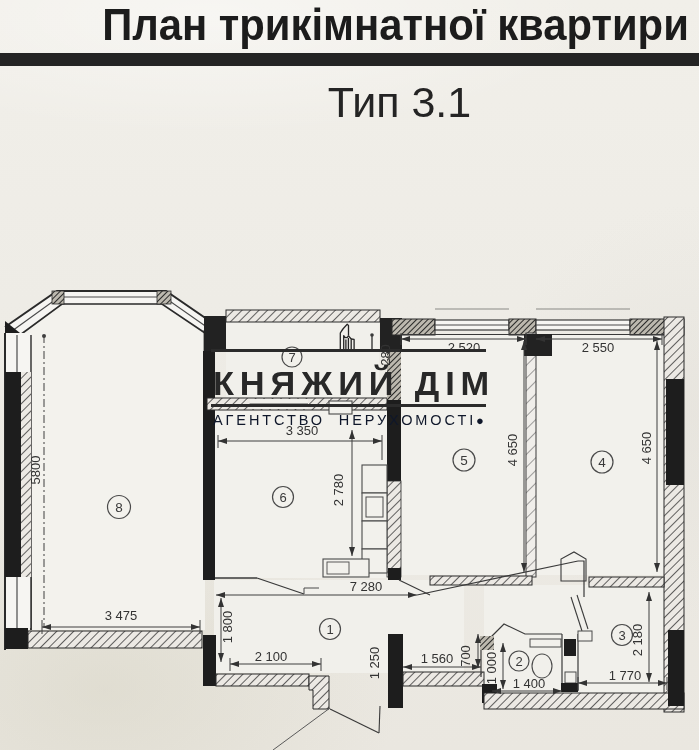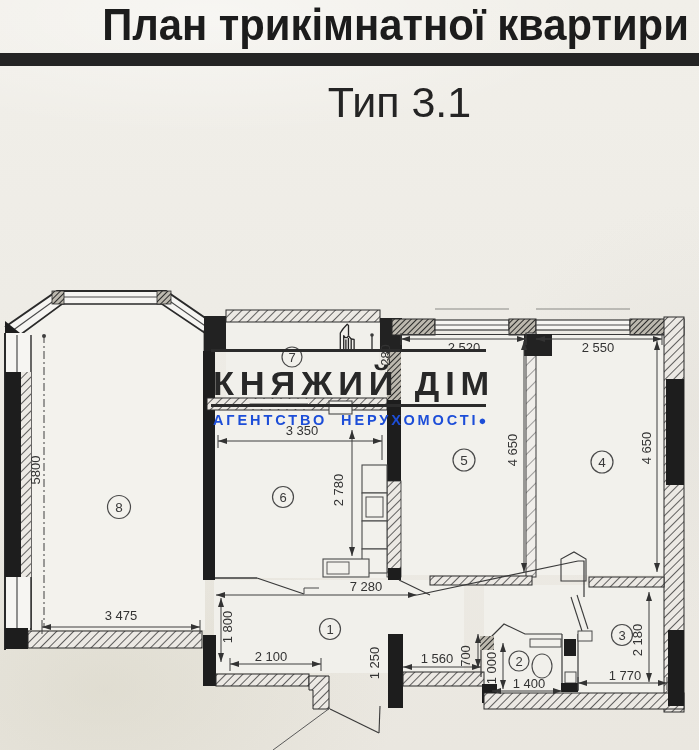--- a/index.html
+++ b/index.html
@@ -17,22 +17,22 @@
     transform:translateX(46px) scaleX(0.95);transform-origin:center;}
   .rule{position:absolute;left:0;top:53px;width:699px;height:13px;background:#242424;}
   .tip{position:absolute;left:0;top:78px;width:799px;text-align:center;
     font-size:43px;color:#242424;}
   #plansvg{position:absolute;left:0;top:0;}
   
   .wmrule{position:absolute;background:#2b2b2b;height:3px;}
   .wmbig{position:absolute;left:213px;top:364px;font-size:34px;font-weight:bold;
     color:#282828;letter-spacing:5.8px;white-space:nowrap;
     transform:scaleX(1.012);transform-origin:left center;}
-  .wmsmall{position:absolute;left:213px;top:412px;font-size:14.5px;font-weight:bold;
-    color:#1d4ed8;letter-spacing:2.9px;white-space:nowrap;}
+  .wmsmall{position:absolute;left:213px;top:412px;font-size:14.5px;font-weight:normal;
+    color:#0f172a;letter-spacing:2.9px;white-space:nowrap;}
 </style>
 </head>
 <body>
 <div id="page">
   <div id="bg1"></div>
   <div class="title">План трикімнатної квартири</div>
   <div class="rule"></div>
   <div class="tip">Тип 3.1</div>
 
   <svg id="plansvg" width="699" height="750" viewBox="0 0 699 750">

